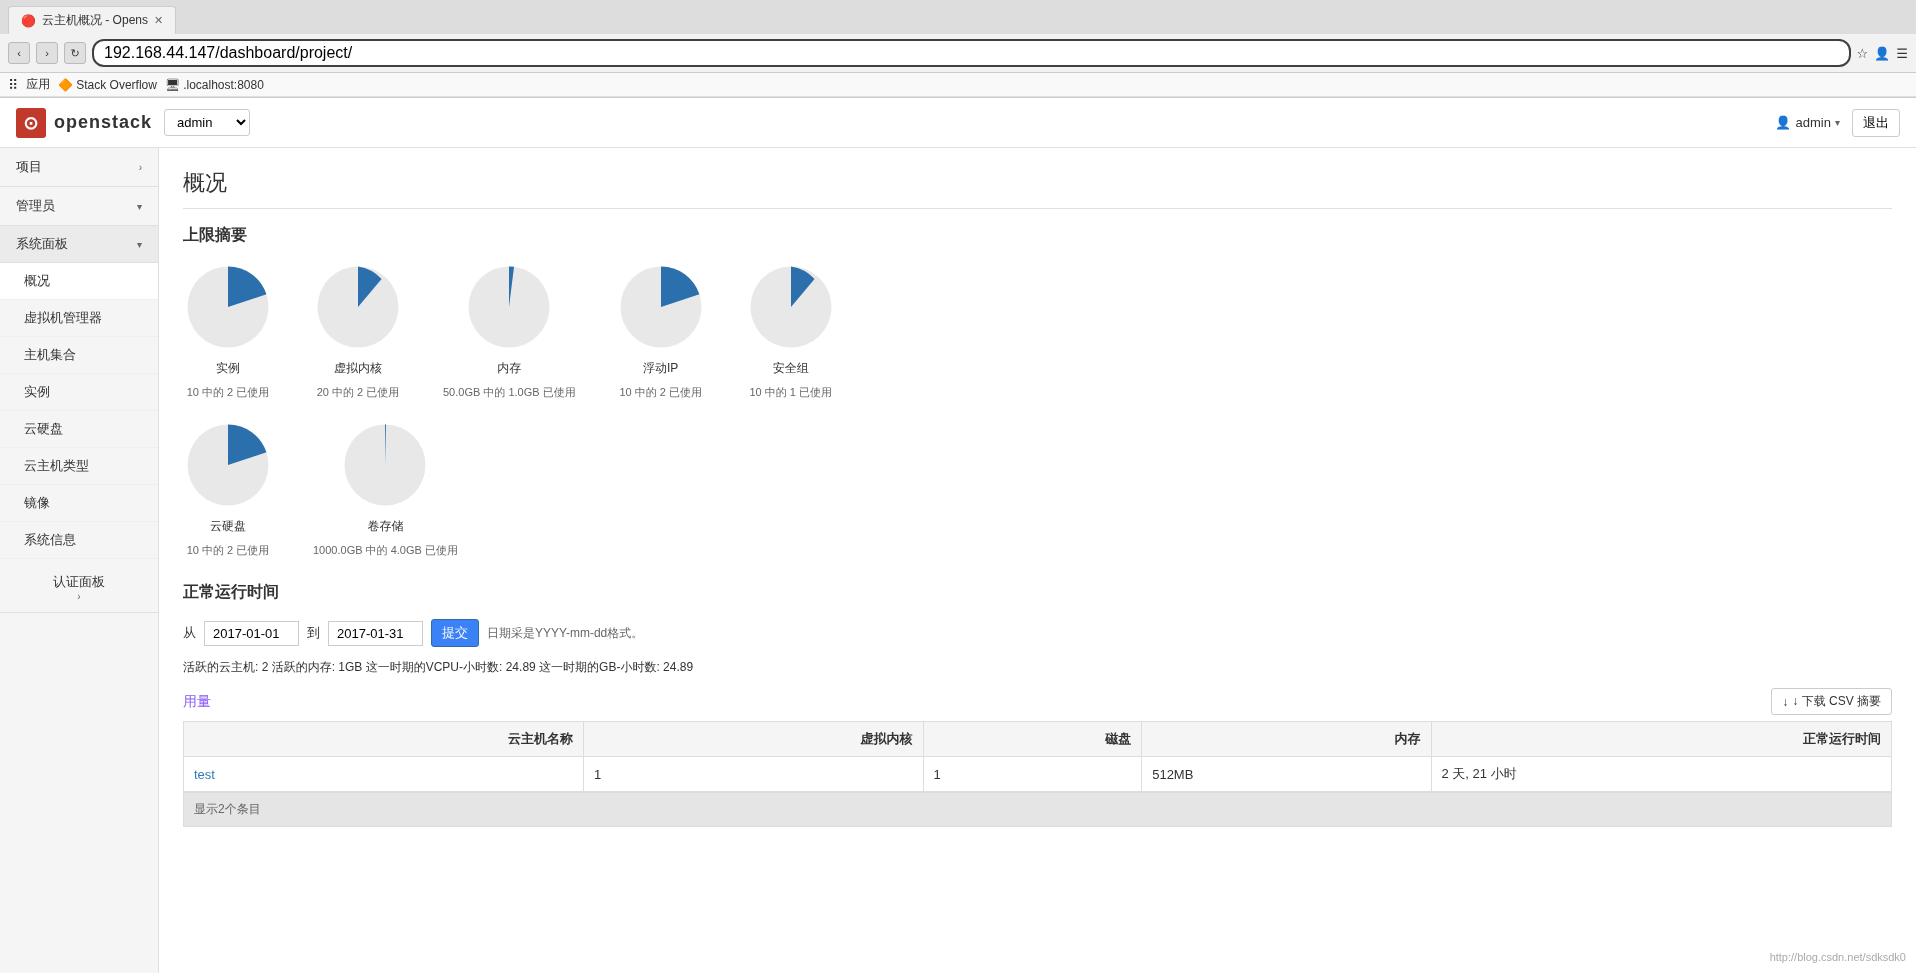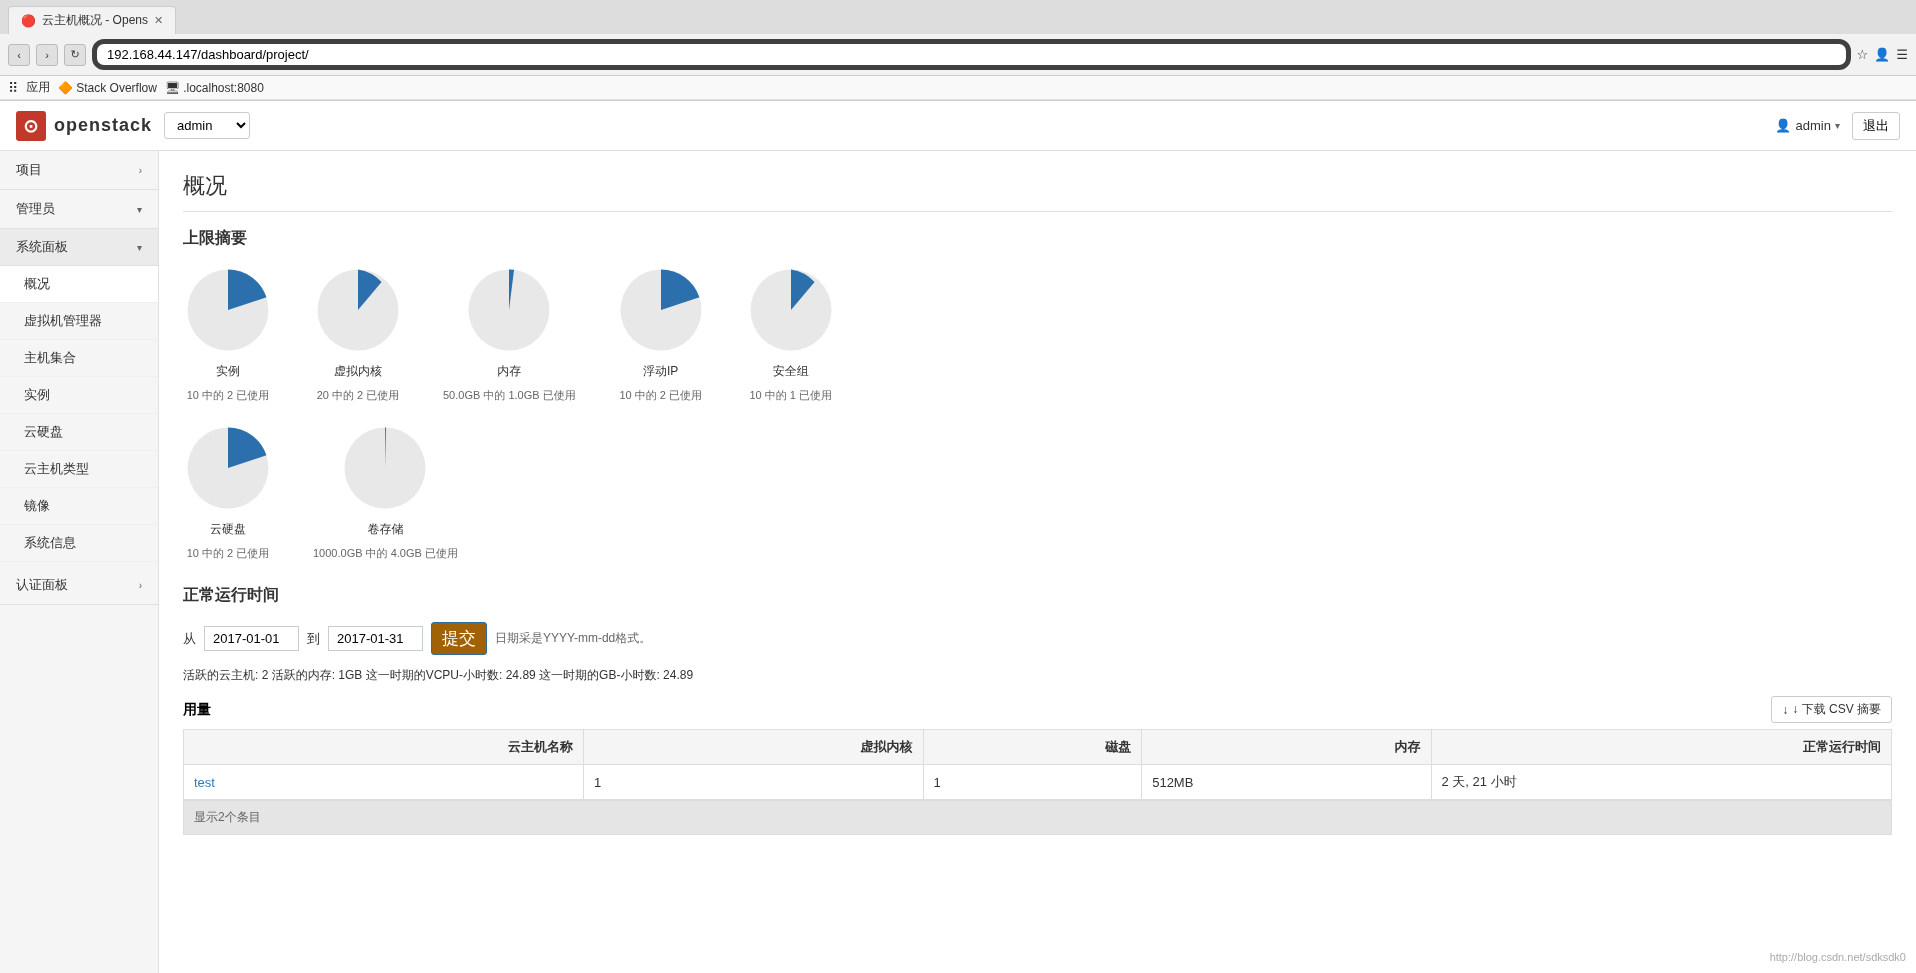--- a/index.html
+++ b/index.html
@@ -5,21 +5,21 @@
     * { box-sizing: border-box; margin: 0; padding: 0; }
     body { font-family: Arial, sans-serif; font-size: 13px; background: #fff; color: #333; }
 
     
     .browser-chrome { background: #f2f2f2; border-bottom: 1px solid #ccc; }
     .tab-bar { display: flex; align-items: center; padding: 6px 8px 0; background: #ddd; }
     .tab { background: #f2f2f2; border: 1px solid #ccc; border-bottom: none; padding: 5px 12px; font-size: 12px; border-radius: 4px 4px 0 0; display: flex; align-items: center; gap: 6px; }
     .tab-close { cursor: pointer; color: #666; font-size: 11px; }
     .address-bar { display: flex; align-items: center; padding: 5px 8px; gap: 6px; background: #f2f2f2; border-bottom: 1px solid #ccc; }
     .nav-btn { background: #e0e0e0; border: 1px solid #bbb; border-radius: 3px; width: 22px; height: 22px; display: flex; align-items: center; justify-content: center; cursor: pointer; font-size: 11px; }
-    .url-box { flex: 1; border: 5px solid #404040; border-radius: 12px; padding: 3px 10px; font-size: 13px; background: #fff; }
+    .url-box { flex: 1; border: 2px solid #404040; border-radius: 12px; padding: 3px 10px; font-size: 16px; background: #fff; }
     .bookmarks-bar { display: flex; align-items: center; padding: 3px 8px; gap: 8px; font-size: 12px; background: #f9f9f9; border-bottom: 1px solid #e0e0e0; }
     .bookmark-item { color: #333; cursor: pointer; display: flex; align-items: center; gap: 3px; }
     .apps-icon { font-size: 14px; cursor: pointer; }
 
     
     .app { display: flex; flex-direction: column; height: calc(100vh - 95px); }
     .topbar { background: #fff; border-bottom: 1px solid #e0e0e0; display: flex; align-items: center; justify-content: space-between; padding: 0 16px; height: 50px; }
     .topbar-left { display: flex; align-items: center; gap: 12px; }
     .openstack-logo { display: flex; align-items: center; gap: 8px; }
     .logo-square { width: 30px; height: 30px; background: #c0392b; border-radius: 3px; display: flex; align-items: center; justify-content: center; }
@@ -52,27 +52,27 @@
     .chart-label { font-size: 12px; color: #333; text-align: center; }
     .chart-sublabel { font-size: 11px; color: #666; }
 
     
     .pie-chart { width: 90px; height: 90px; }
 
     
     .usage-section { margin-bottom: 16px; }
     .date-filter { display: flex; align-items: center; gap: 8px; margin-bottom: 12px; font-size: 13px; }
     .date-input { border: 1px solid #ccc; padding: 4px 8px; font-size: 13px; width: 95px; }
-    .submit-btn { background: #a16207; color: #fff; border: 1px solid #2e6da4; border-radius: 3px; padding: 4px 10px; font-size: 17px; cursor: pointer; }
+    .submit-btn { background: #3b82f6; color: #fff; border: 1px solid #2e6da4; border-radius: 3px; padding: 4px 10px; font-size: 13px; cursor: pointer; }
     .date-hint { color: #666; font-size: 12px; }
     .usage-stats { font-size: 12px; color: #333; margin-bottom: 12px; }
 
     
     .usage-table-header { display: flex; justify-content: space-between; align-items: center; margin-bottom: 6px; }
-    .usage-section-title { font-size: 14px; font-weight: bold; color: #000000; }
+    .usage-section-title { font-size: 14px; font-weight: normal; color: #8b5cf6; }
     .download-btn { border: 1px solid #ccc; border-radius: 3px; padding: 4px 10px; font-size: 12px; cursor: pointer; background: #fff; color: #333; display: flex; align-items: center; gap: 4px; }
     table { width: 100%; border-collapse: collapse; font-size: 13px; }
     th { background: #f5f5f5; border: 1px solid #ddd; padding: 8px 10px; text-align: right; font-weight: 600; color: #333; }
     td { border: 1px solid #ddd; padding: 8px 10px; color: #333; }
     td a { color: #337ab7; text-decoration: none; }
     tr:nth-child(even) { background: #fafafa; }
     .table-footer { border: 1px solid #ddd; padding: 8px 10px; font-size: 12px; color: #666; background: #e5e5e5; }
 
     
     .watermark { position: fixed; bottom: 10px; right: 10px; font-size: 11px; color: #aaa; }
@@ -167,21 +167,21 @@
       </div>
       <div class="sidebar-item">
         <span>云主机类型</span>
       </div>
       <div class="sidebar-item">
         <span>镜像</span>
       </div>
       <div class="sidebar-item">
         <span>系统信息</span>
       </div>
-      <div class="sidebar-header" style="margin-top:4px;">
+      <div class="sidebar-header" style="margin-top:4px;flex-direction:column;">
         <span>认证面板</span>
         <span class="chevron">›</span>
       </div>
     </div>
 
     <div class="content">
       <h1 class="page-title">概况</h1>
 
       <div class="quota-section">
         <h2 class="section-title">上限摘要</h2>

